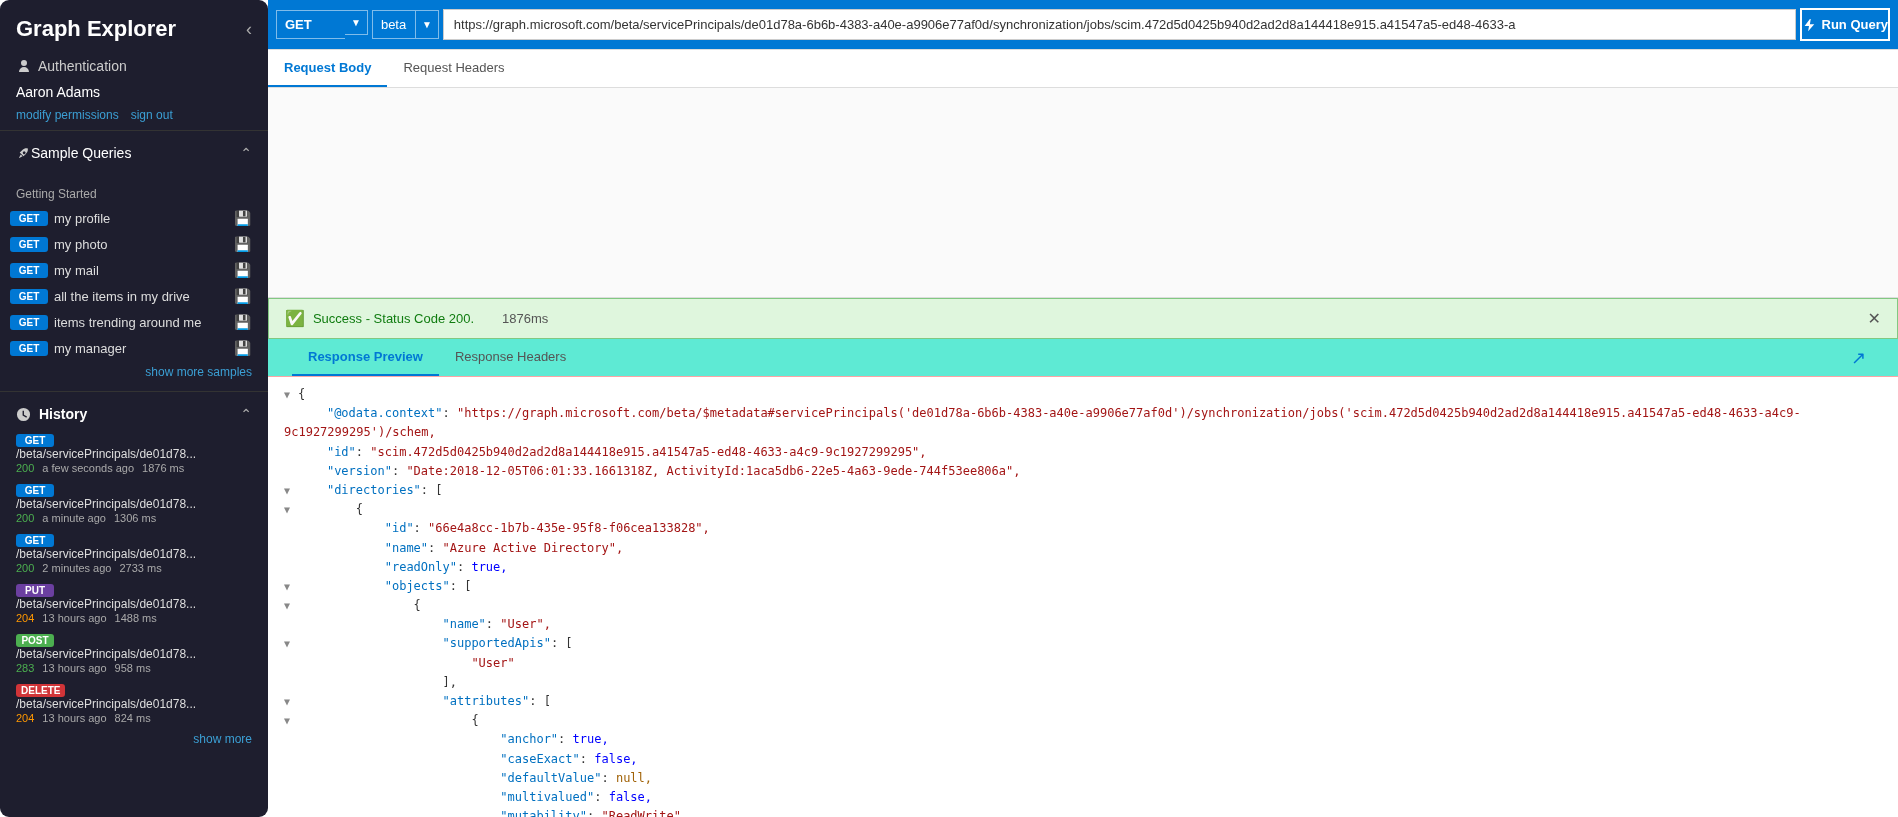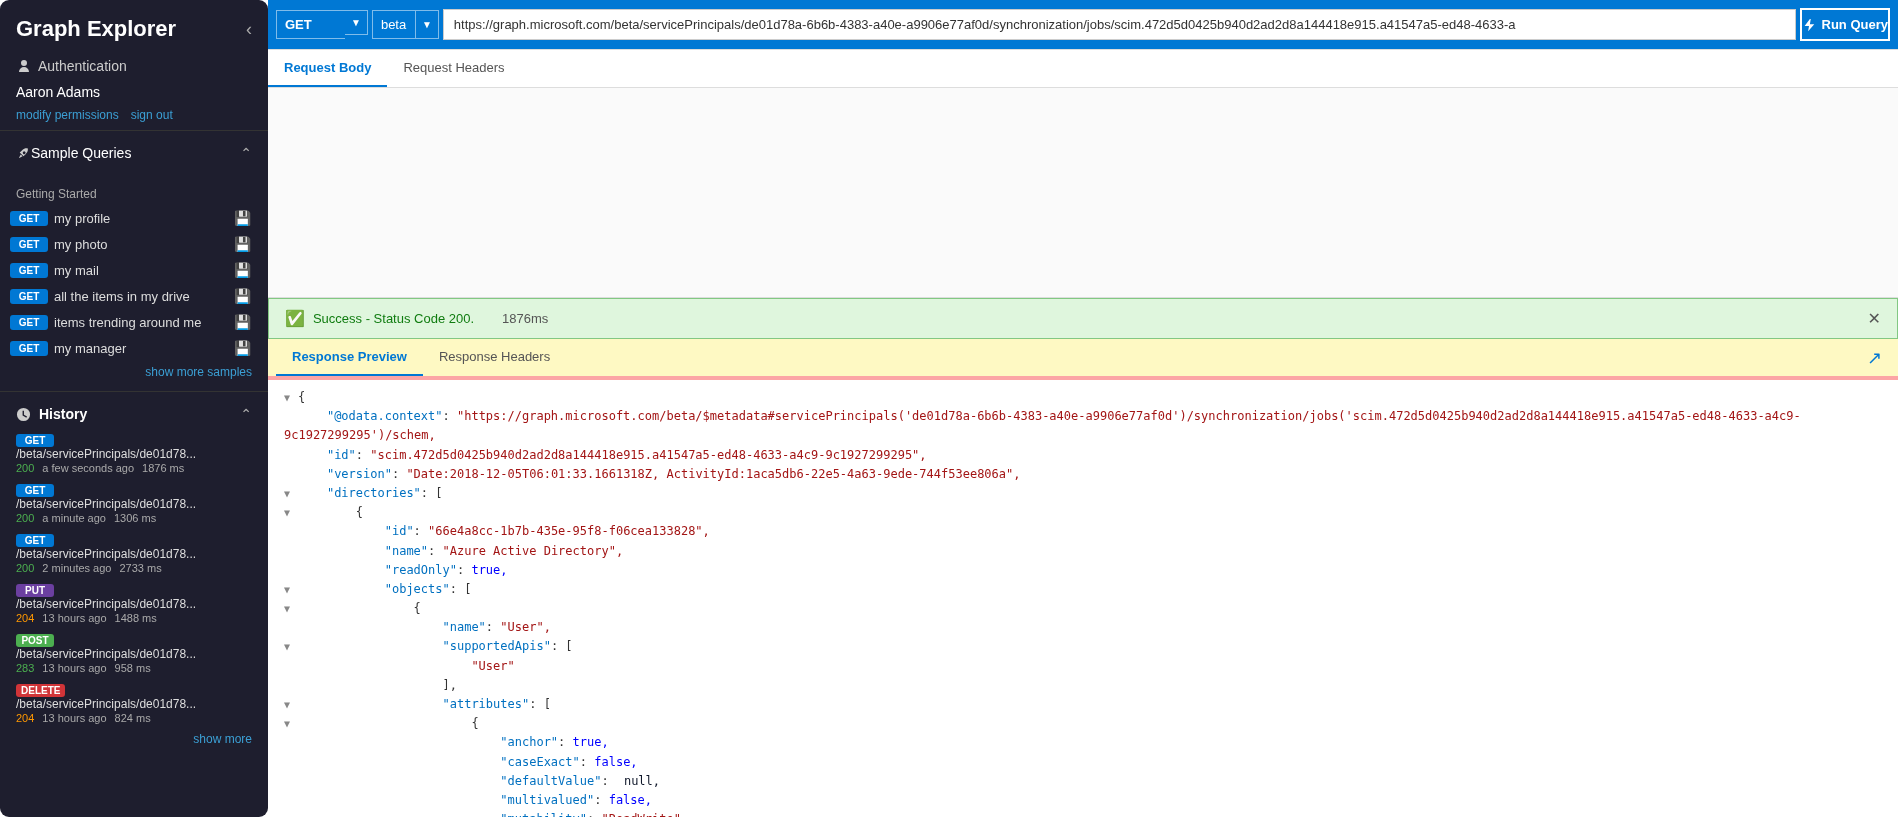--- a/index.html
+++ b/index.html
@@ -173,42 +173,42 @@
     }
     #success-content { display: flex; align-items: center; gap: 8px; }
     #success-icon { color: #107c10; font-size: 16px; }
     #success-text { color: #107c10; font-size: 13px; font-weight: 500; }
     #success-time { color: #555; font-size: 13px; margin-left: 20px; }
     #success-close { background: none; border: none; color: #555; font-size: 16px; cursor: pointer; }
 
     
     #response-tabs-area {
       display: flex; align-items: center; justify-content: space-between;
-      border-bottom: 4px solid #fca5a5; padding: 0 8px; background: #fef9c3;
+      border-bottom: 1px solid #fca5a5; padding: 0 24px; background: #5eead4;
     }
     #response-tabs { display: flex; }
     .response-tab-btn {
       padding: 10px 16px; font-size: 13px; cursor: pointer;
       background: none; border: none; border-bottom: 2px solid transparent; color: #555;
     }
     .response-tab-btn.active { border-bottom: 2px solid #0078d4; color: #0078d4; font-weight: 600; }
     #export-btn { background: none; border: none; color: #0078d4; cursor: pointer; font-size: 18px; padding: 4px 8px; }
 
     
     #response-area {
       flex: 1; overflow: auto; background: #fff; position: relative;
     }
     #response-content {
       padding: 8px 16px; font-family: 'Consolas', monospace; font-size: 12px;
       line-height: 1.6; color: #333;
     }
     .json-key { color: #0070c0; }
     .json-string { color: #a31515; }
     .json-bool { color: #0000ff; }
-    .json-null { color: #0f172a; margin-left: 8px; }
+    .json-null { color: #a16207; }
     .json-bracket { color: #333; }
 
     
     .collapse-arrow {
       color: #888; font-size: 10px; cursor: pointer; display: inline-block;
       width: 12px; margin-right: 2px;
     }
 
     
     #response-area::-webkit-scrollbar, #sidebar::-webkit-scrollbar {

